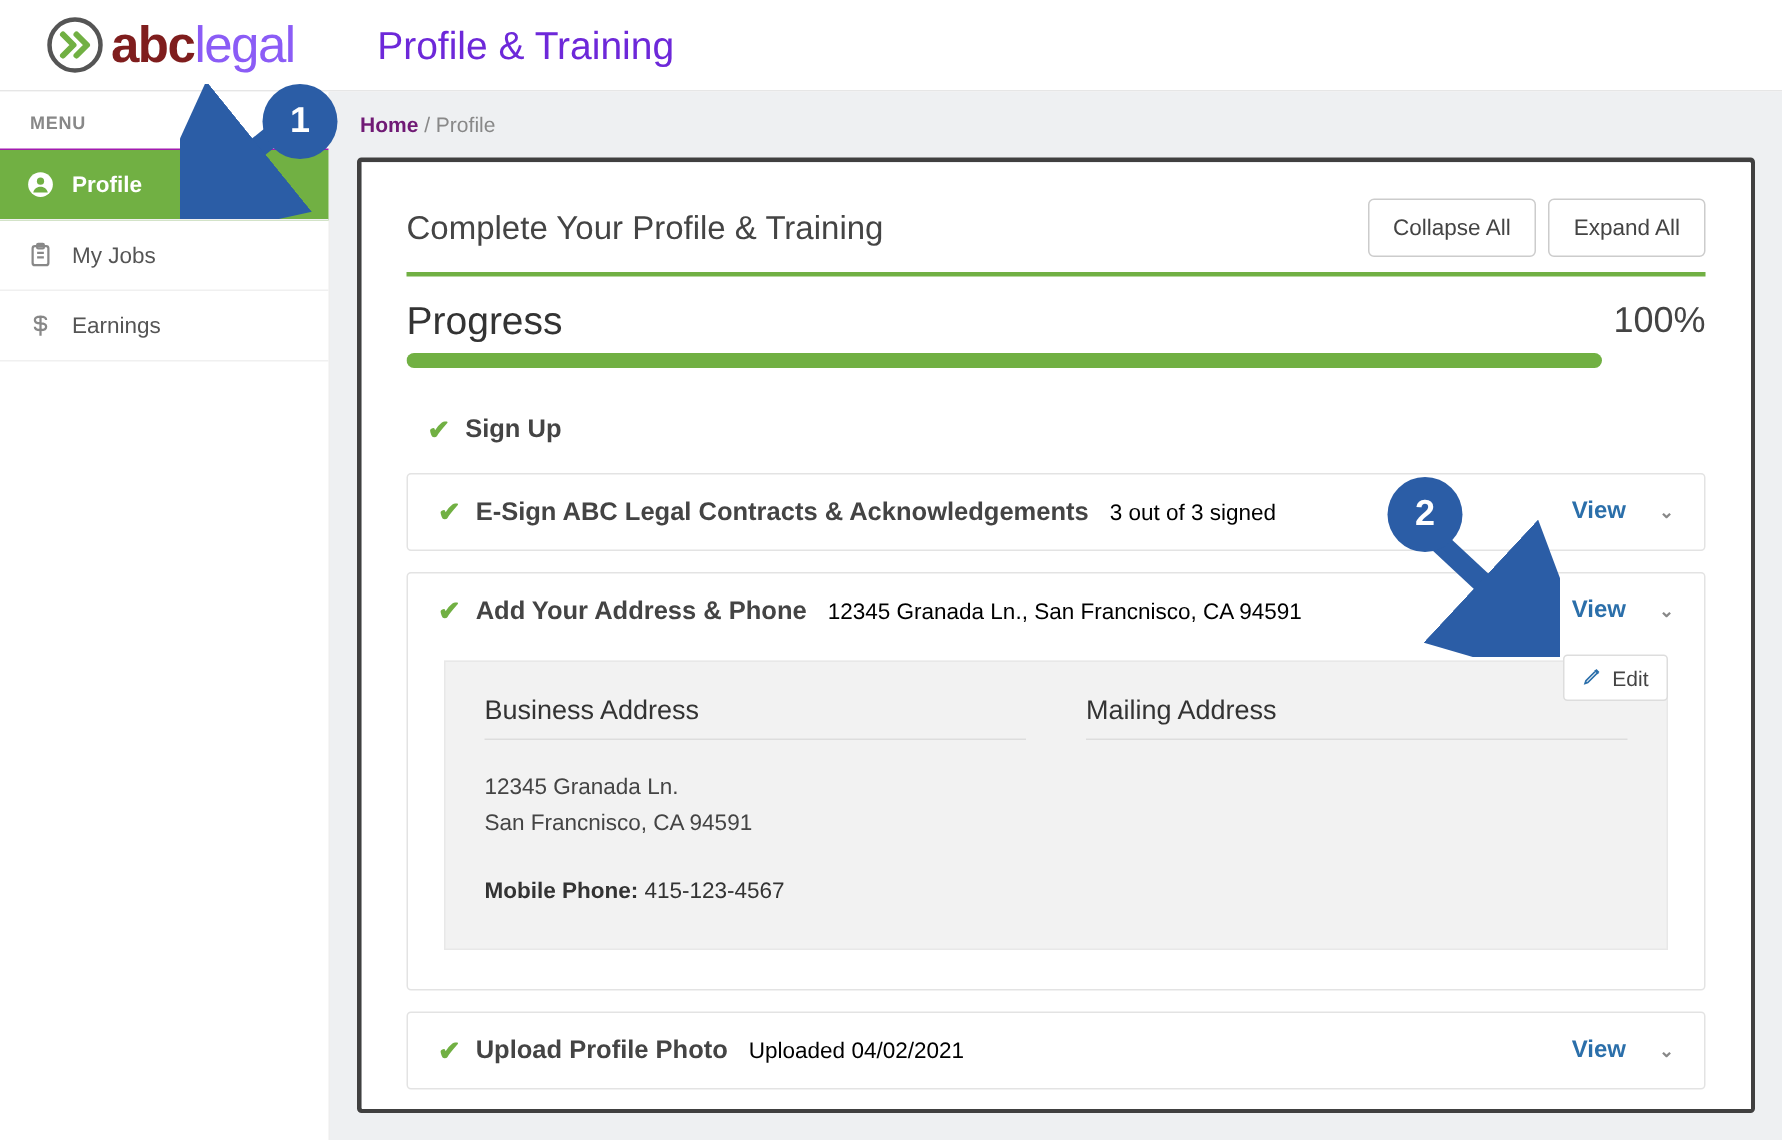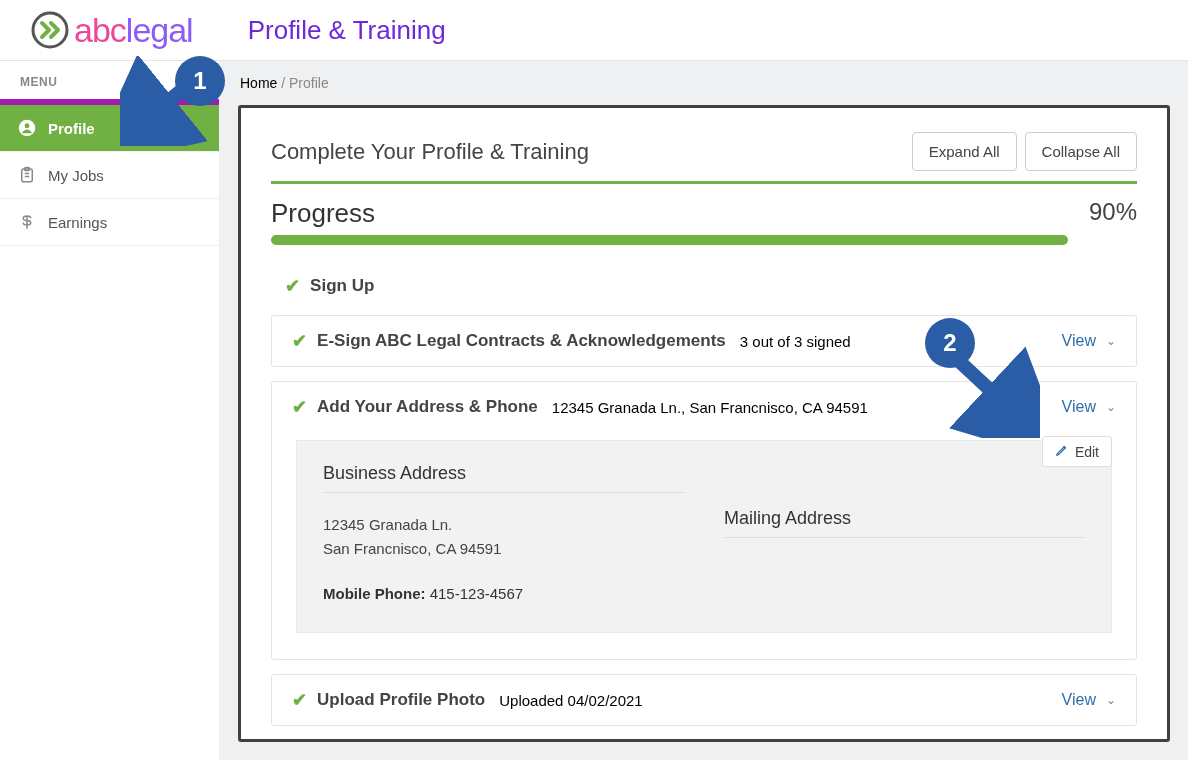--- a/index.html
+++ b/index.html
@@ -29,21 +29,21 @@
     display: flex;
     align-items: center;
   }
   .logo svg { display: block; }
   .logo-text {
     font-size: 34px;
     font-weight: 400;
     letter-spacing: -1px;
     margin-left: 4px;
   }
-  .logo-text .abc { color: #ec4899; font-weight: 400; }
+  .logo-text .abc { color: #7f1d1d; font-weight: 700; }
   .logo-text .legal { color: #8b5cf6; font-weight: 400; }
   .page-title {
     font-size: 26px;
     font-weight: 400;
     color: #6d28d9;
     margin-left: 55px;
   }
   
   .body {
     flex: 1;
@@ -55,21 +55,21 @@
     width: 220px;
     flex-shrink: 0;
     background: #fff;
     border-right: 1px solid #eee;
   }
   .menu-label {
     font-size: 12px;
     font-weight: 600;
     color: #888;
     padding: 14px 20px 10px 20px;
-    border-bottom: 6px solid #a21caf;
+    border-bottom: 1px solid #a21caf;
     letter-spacing: 0.5px;
   }
   .nav-item {
     display: flex;
     align-items: center;
     padding: 14px 18px;
     font-size: 15px;
     color: #555;
     border-bottom: 1px solid #f0f0f0;
     cursor: pointer;
@@ -92,21 +92,21 @@
     background: #eef0f2;
     display: flex;
     flex-direction: column;
     min-width: 0;
   }
   .breadcrumb {
     padding: 14px 20px;
     font-size: 14px;
     color: #888;
   }
-  .breadcrumb .home-link { color: #000000; cursor: pointer; }
+  .breadcrumb .home-link { color: #701a75; cursor: pointer; font-weight: bold; }
   .content-card {
     margin: 0 18px 18px 18px;
     background: #fff;
     border: 3px solid #404040;
     border-radius: 3px;
     flex: 1;
     overflow-y: auto;
     padding: 24px 30px 30px 30px;
     position: relative;
   }
@@ -131,21 +131,21 @@
     color: #444;
     cursor: pointer;
   }
   .divider-green {
     height: 3px;
     background: #71b043;
     margin: 10px 0 14px 0;
   }
   .progress-row {
     display: flex;
-    align-items: flex-start;
+    align-items: center;
     justify-content: space-between;
     gap: 24px;
   }
   .progress-row h3 {
     font-size: 26px;
     font-weight: 400;
     color: #333;
   }
   .progress-row .pct {
     font-size: 24px;
@@ -201,21 +201,22 @@
     color: #000000;
     margin-left: 14px;
   }
   .step-spacer { flex: 1; }
   .view-link {
     color: #2b6faa;
     font-size: 16px;
     cursor: pointer;
     display: inline-flex;
     align-items: center;
-    gap: 10px;
+    gap: 22px;
+    font-weight: bold;
   }
   .view-link .chev {
     font-size: 12px;
     color: #888;
   }
   .step-body {
     padding: 8px 24px 26px 24px;
     display: flex;
     flex-direction: column;
     position: relative;
@@ -235,21 +236,20 @@
     background: #fff;
     cursor: pointer;
   }
   .edit-btn .pencil { color: #2b6faa; }
   .addr-grid {
     background: #f2f2f2;
     border: 1px solid #e8e8e8;
     padding: 22px 26px 30px 26px;
     display: flex;
     gap: 40px;
-    align-items: center;
   }
   .addr-col {
     flex: 1;
   }
   .addr-col h4 {
     font-size: 18px;
     font-weight: 400;
     color: #333;
     border-bottom: 1px solid #ddd;
     padding-bottom: 8px;
@@ -345,29 +345,29 @@
       <div class="breadcrumb">
         <span class="home-link">Home</span>
         <span>/</span>
         <span>Profile</span>
       </div>
 
       <div class="content-card">
         <div class="content-header">
           <h2>Complete Your Profile &amp; Training</h2>
           <div class="hdr-actions">
+            <button class="btn">Collapse All</button>
             <button class="btn">Expand All</button>
-            <button class="btn">Collapse All</button>
           </div>
         </div>
         <div class="divider-green"></div>
 
         <div class="progress-row">
           <h3>Progress</h3>
-          <span class="pct">90%</span>
+          <span class="pct">100%</span>
         </div>
         <div class="progress-bar-wrap">
           <div class="progress-bar">
             <div class="fill"></div>
           </div>
         </div>
 
         <div class="step-plain">
           <span class="check">✔</span>
           <span>Sign Up</span>

